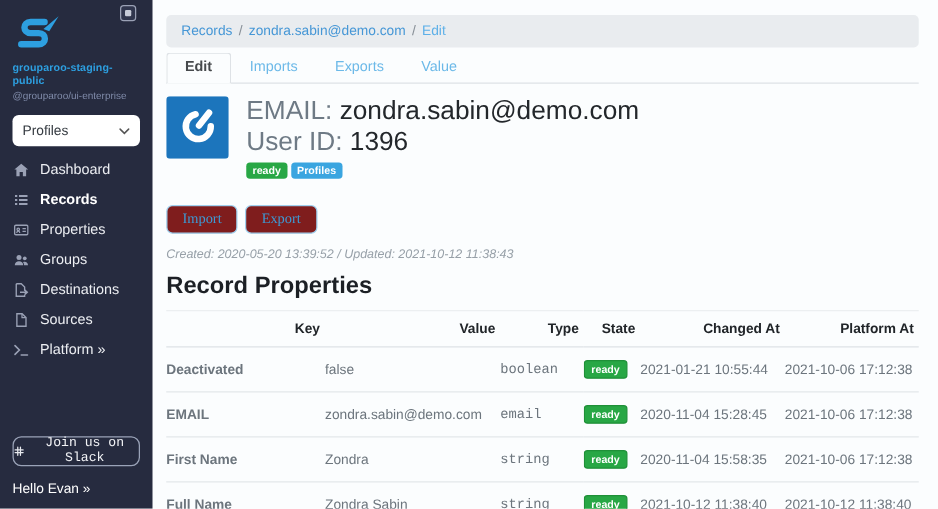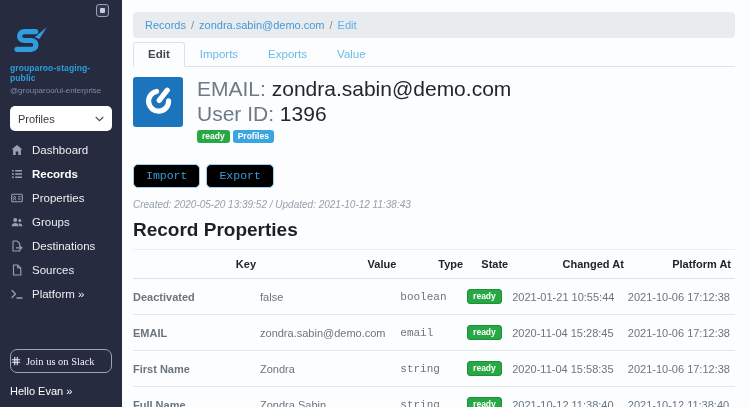--- a/index.html
+++ b/index.html
@@ -9,21 +9,21 @@
     display: flex;
     background: #fbfdfe;
     color: #212529;
   }
 
   
   .sidebar {
     width: 122px; min-width: 122px; height: 407px;
     background: #262b3f;
     color: #fff;
-    padding: 14px 10px 8px 10px;
+    padding: 0 10px 8px 10px;
     position: relative;
     display: flex; flex-direction: column;
   }
   .collapse-btn {
     position: absolute; top: 4px; right: 13px;
     width: 13px; height: 13px;
     border: 1px solid #9aa1b5; border-radius: 3px;
     background: #30364d;
     display: flex; align-items: center; justify-content: center;
     cursor: pointer;
@@ -46,21 +46,21 @@
     cursor: pointer; padding-left: 1px;
   }
   .nav-item .nav-icon { width: 13px; height: 12px; color: #9aa1b5; display: inline-flex; align-items: center; }
   .nav-item .nav-icon svg { width: 12px; height: 12px; }
   .nav-item.active .nav-label { font-weight: bold; color: #ffffff; }
   .sidebar-bottom { margin-top: auto; }
   .slack-btn {
     width: 100%; height: 24px;
     border: 1px solid #9aa3b8; border-radius: 7px;
     background: transparent; color: #f2f3f6;
-    font-size: 10.5px; font-family: Liberation Serif, serif;
+    font-size: 10.5px; font-family: Liberation Mono, monospace;
     display: flex; align-items: center; gap: 5px;
     cursor: pointer;
   }
   .slack-btn svg { width: 10px; height: 10px; }
   .greeting { margin-top: 12px; margin-bottom: 2px; font-size: 11px; color: #ffffff; cursor: pointer; }
 
   
   .main { flex: 1; padding: 12px 15px 0 11px; overflow: hidden; }
   .breadcrumb {
     background: #e9ecef; border-radius: 4px;
@@ -88,22 +88,22 @@
   .record-title-line .t-label { color: #6e7a85; }
   .record-title-line .t-value { color: #23272b; }
   .badge-row { margin-top: 4px; display: flex; gap: 3px; }
   .badge {
     display: inline-block; color: #fff; font-size: 8.5px; font-weight: bold;
     padding: 2px 5px 2.5px 5px; border-radius: 3px; line-height: 1;
   }
 
   .action-row { margin-top: 21px; display: flex; gap: 6px; }
   .btn-outline {
-    border: 1px solid #9fd0ee; color: #3d9ad5; background: #000000;
-    font-size: 11.5px; font-family: Liberation Mono, monospace;
+    border: 1px solid #9fd0ee; color: #3d9ad5; background: #7f1d1d;
+    font-size: 11.5px; font-family: Liberation Serif, serif;
     padding: 4px 12px 5px 12px; border-radius: 5px; cursor: pointer;
   }
 
   .meta-line { margin-top: 11px; font-size: 10px; color: #97a0a8; font-style: italic; }
   .section-heading { margin-top: 9px; font-size: 19px; font-weight: bold; color: #1c2025; }
 
   table.props { margin-top: 8px; width: 100%; border-collapse: collapse; table-layout: fixed; }
   table.props th {
     text-align: right; font-size: 11px; color: #212529;
     padding: 8px 4px 8px 0;

